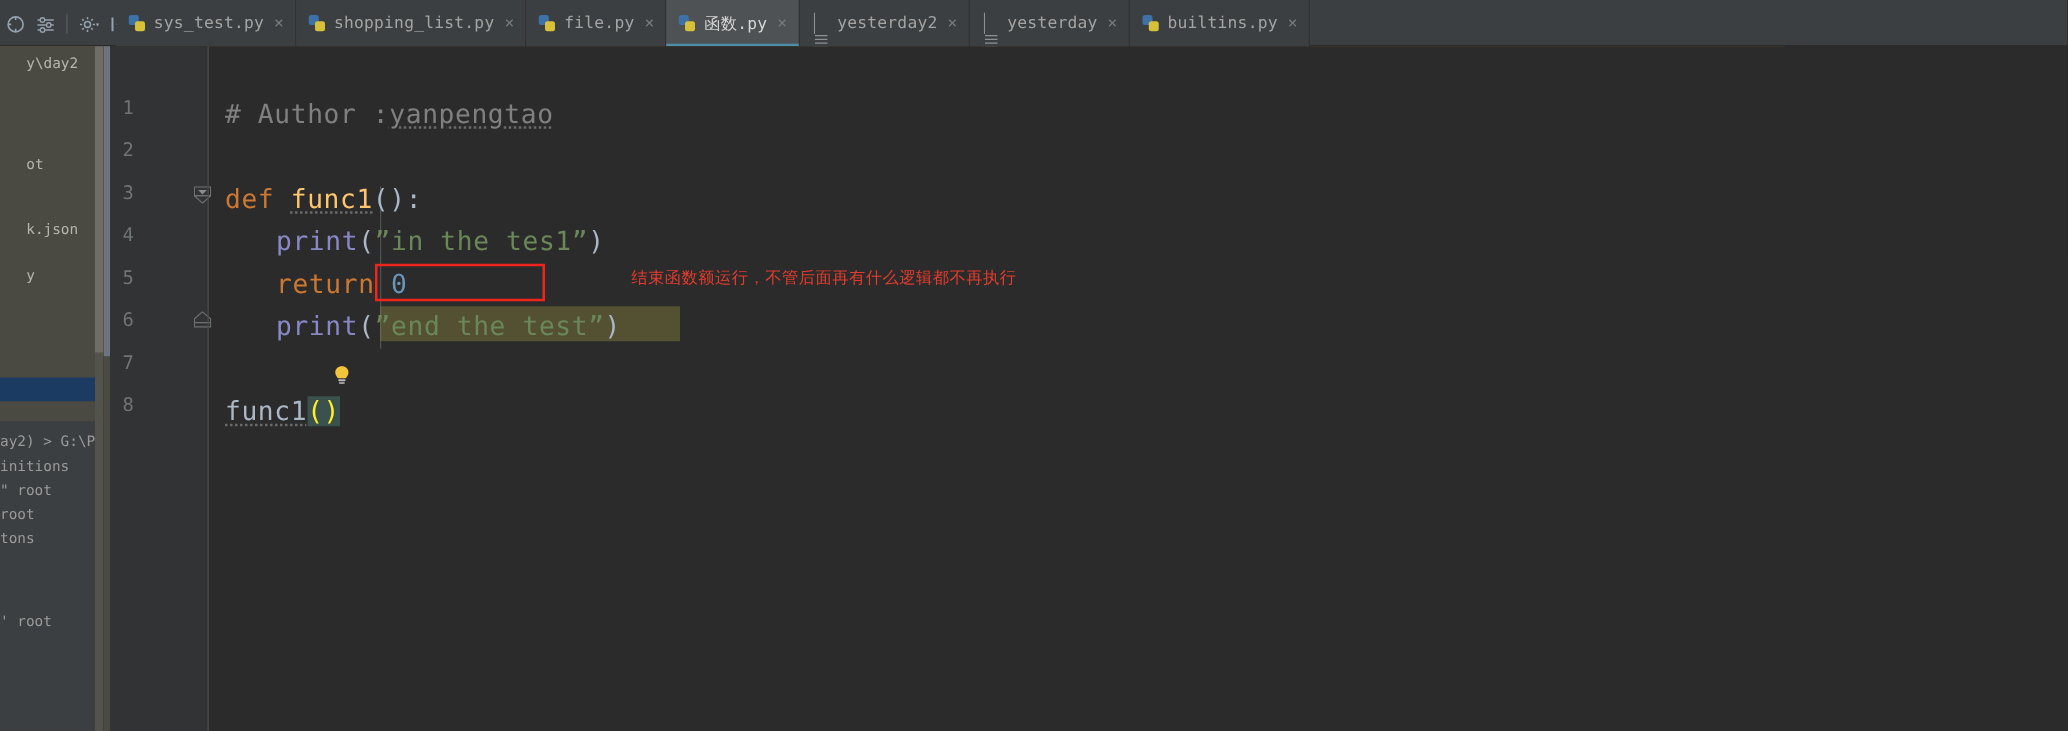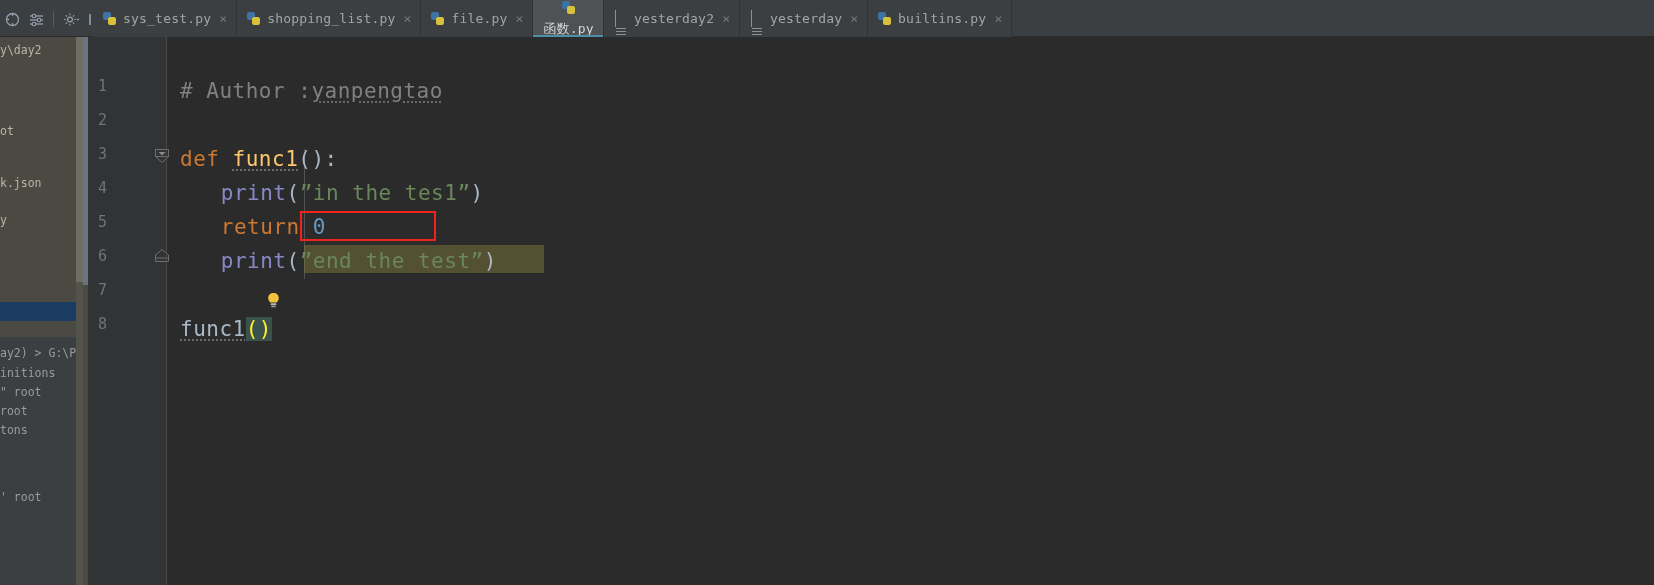--- a/index.html
+++ b/index.html
@@ -67,21 +67,20 @@
     color: #a4a4a4;
     font-family: "DejaVu Sans Mono", monospace;
     font-size: 13px;
     white-space: nowrap;
     background: #3c3f41;
     position: relative;
   }
   .tab.active {
     background: #4e5254;
     color: #d6d6d6;
-    flex-direction: column;
   }
   .tab.active::after {
     content: "";
     position: absolute;
     left: 0; right: 0; bottom: 0;
     height: 2px;
     background: #4e8ea8;
   }
   .tab-label { letter-spacing: .2px; }
   .tab-close {
@@ -120,20 +119,21 @@
     overflow: hidden;
     font-family: "DejaVu Sans Mono", monospace;
     font-size: 11.5px;
     color: #b8b5ac;
   }
   .lp-row {
     position: absolute;
     left: 0;
     white-space: nowrap;
     line-height: 15px;
+    padding-left: 21px;
   }
   #lp-scroll {
     position: absolute;
     right: 0; top: 0;
     width: 7px; height: 548px;
     background: #53534b;
   }
   #lp-thumb {
     position: absolute;
     left: 0; top: 0;
@@ -465,20 +465,21 @@
           <div class="cline" style="top: 37px; left: 13px;"><span class="k-com"># Author :</span><span class="k-com underline-dots">yanpengtao</span></div>
           <div class="cline" style="top: 71px; left: 13px;"></div>
           <div class="cline" style="top: 105px; left: 13px;"><span class="k-kw">def </span><span class="k-fn underline-dots">func1</span><span class="k-plain">():</span></div>
           <div class="cline" style="top: 139px; left: 53.8px;"><span class="k-call">print</span><span class="k-plain">(</span><span class="k-str">”in the tes1”</span><span class="k-plain">)</span></div>
           <div class="cline" style="top: 173px; left: 53.8px;"><span class="k-kw">return </span><span class="k-num">0</span></div>
           <div class="cline" style="top: 207px; left: 53.8px;"><span class="k-call">print</span><span class="k-plain">(</span><span class="k-str">”end the test”</span><span class="k-plain">)</span></div>
           <div class="cline" style="top: 241px; left: 13px;"></div>
           <div class="cline" style="top: 275px; left: 13px;"><span class="k-plain underline-dots">func1</span><span class="paren-hl">()</span></div>
         </div>
       <div id="return-box"></div>
+      <div id="annotation">结束函数额运行，不管后面再有什么逻辑都不再执行</div>
 
       <div id="bulb">
         <svg width="15" height="17" viewBox="0 0 15 17">
           <path d="M7.5 1 C4.4 1 2.2 3.1 2.2 5.9 C2.2 8.0 3.6 9.3 4.4 10.6 L10.6 10.6 C11.4 9.3 12.8 8.0 12.8 5.9 C12.8 3.1 10.6 1 7.5 1 Z" fill="#f2c43c"></path>
           <rect x="4.6" y="11.3" width="5.8" height="1.7" rx="0.6" fill="#b9b9b9"></rect>
           <rect x="5.2" y="13.6" width="4.6" height="1.6" rx="0.6" fill="#9a9a9a"></rect>
         </svg>
       </div>
 
     </div>

